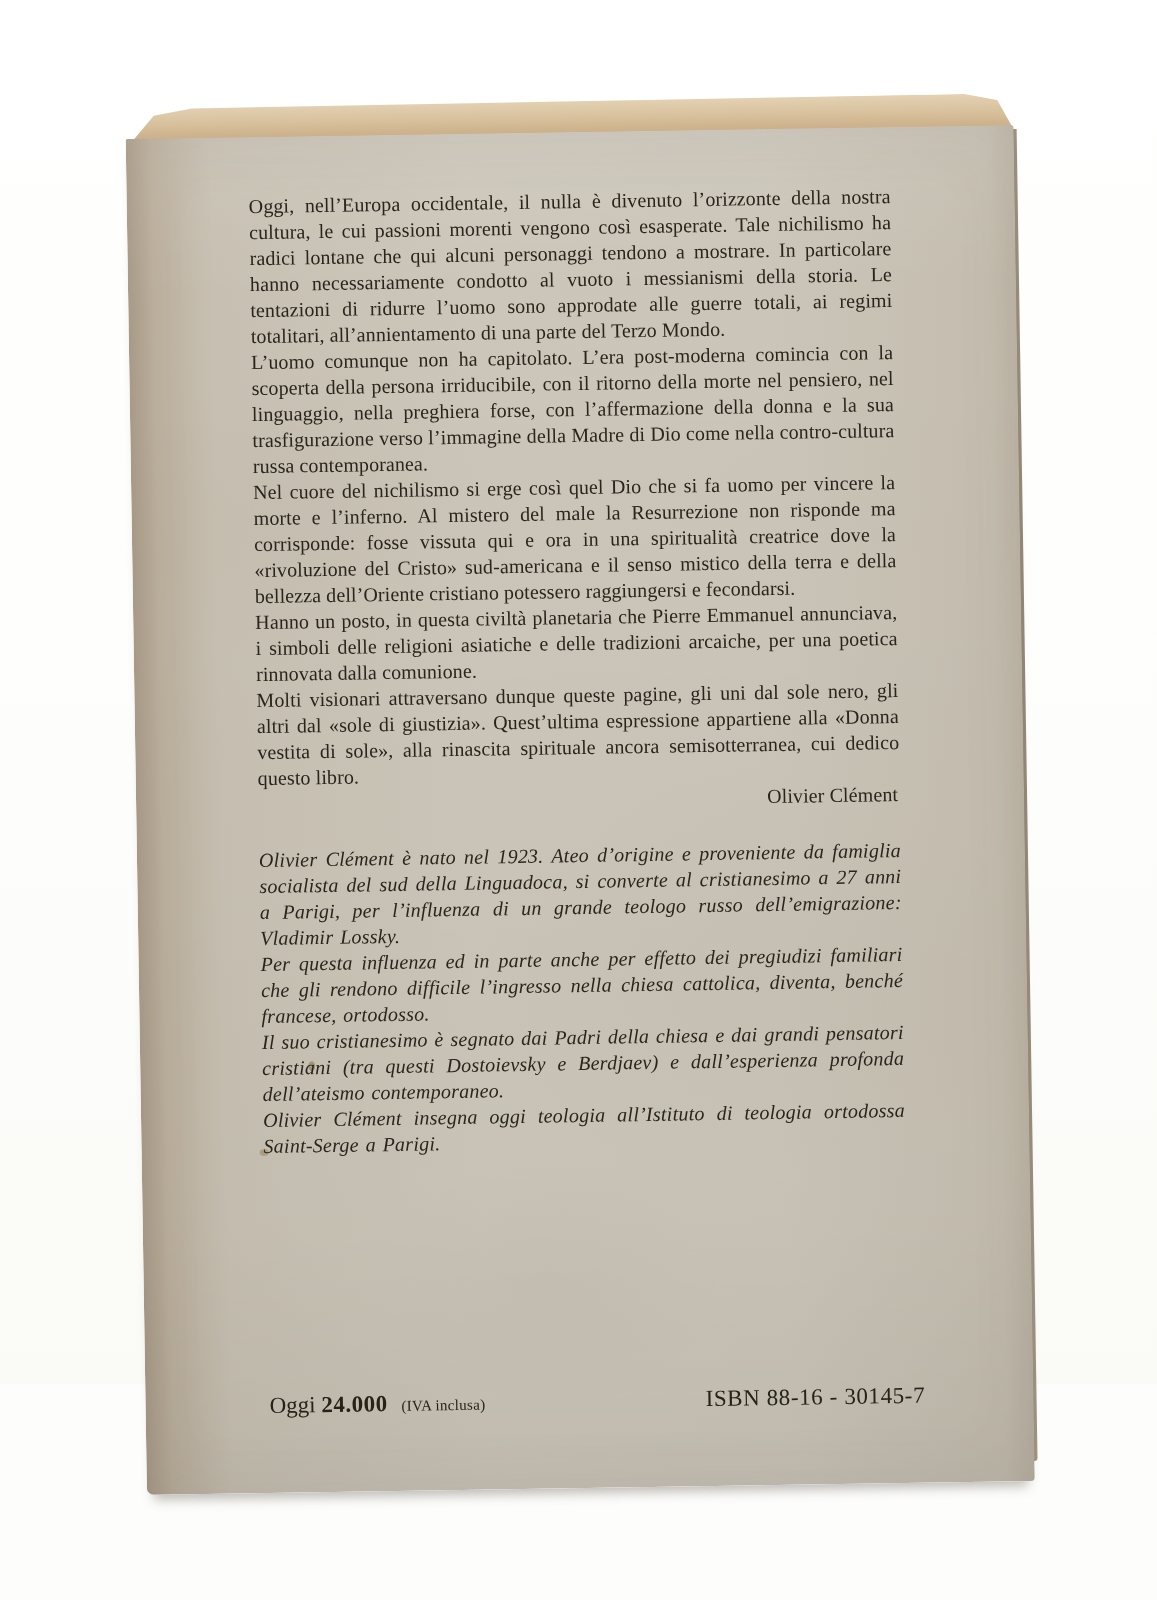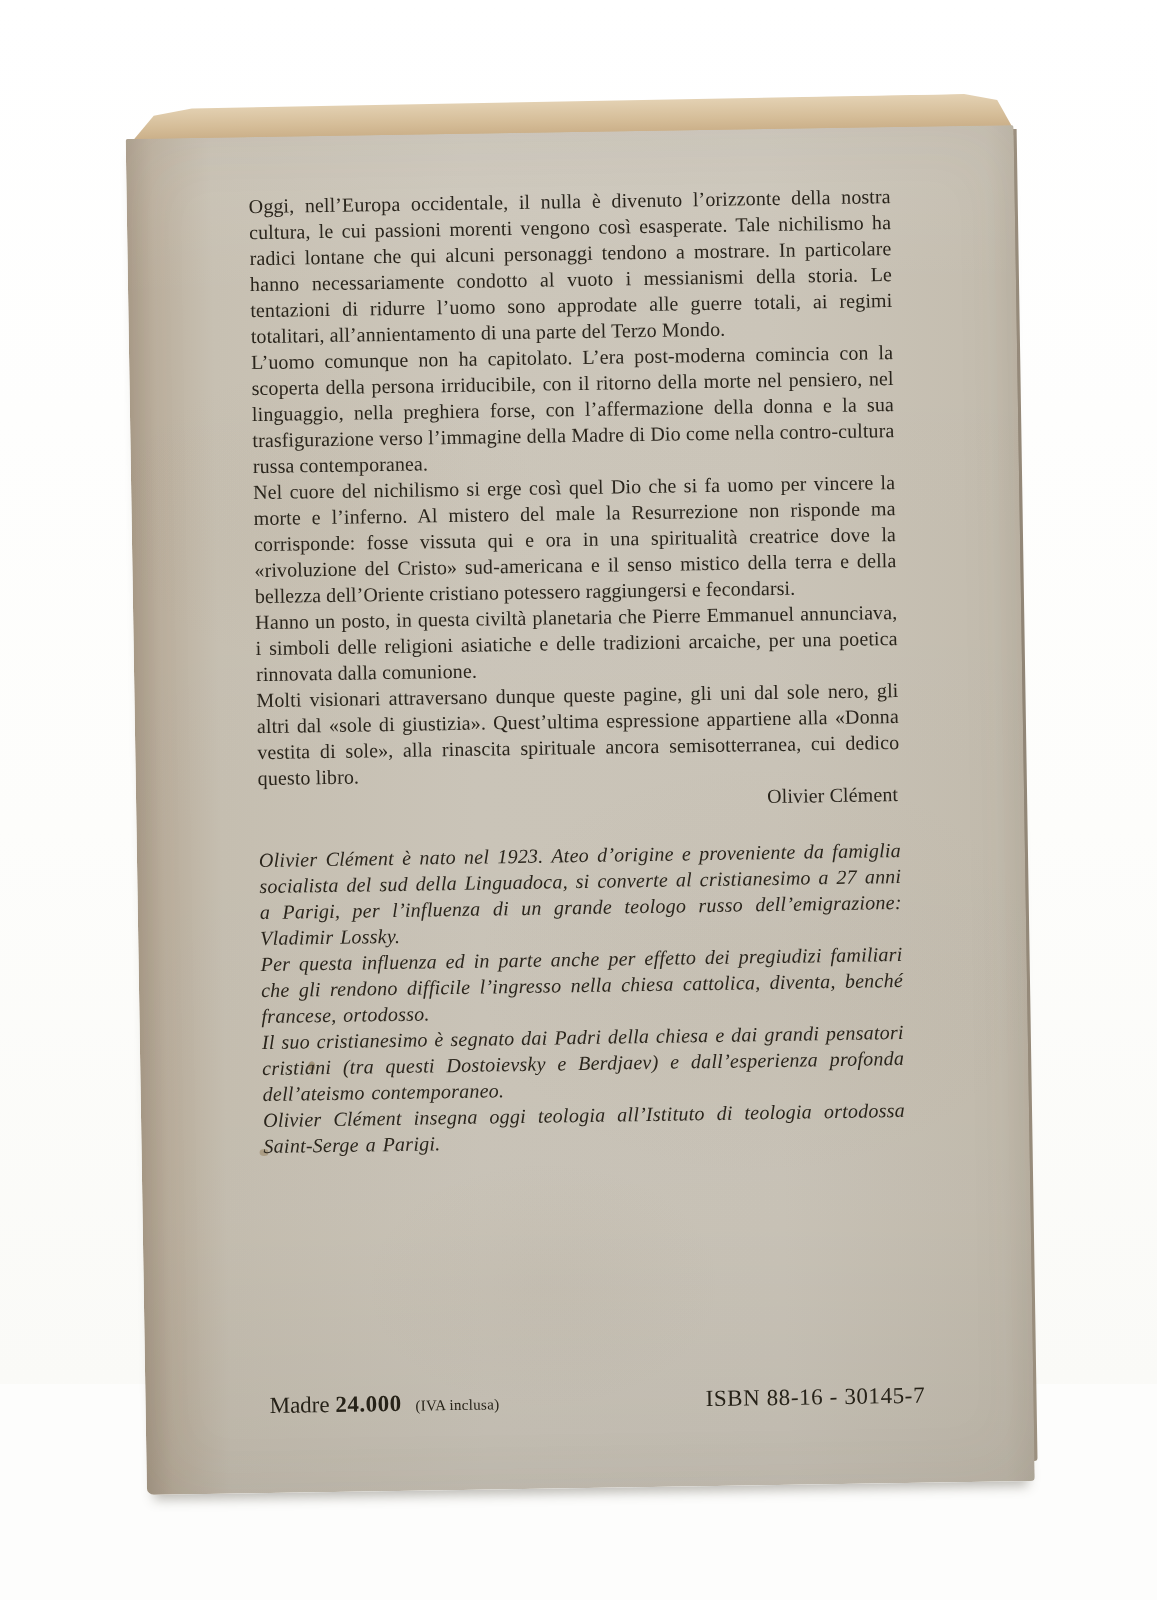--- a/index.html
+++ b/index.html
@@ -138,21 +138,21 @@
         <div class="bio">
           <p>Olivier Clément è nato nel 1923. Ateo d’origine e proveniente da famiglia socialista del sud della Linguadoca, si converte al cristianesimo a 27 anni a Parigi, per l’influenza di un grande teologo russo dell’emigrazione: Vladimir Lossky.</p>
           <p>Per questa influenza ed in parte anche per effetto dei pregiudizi familiari che gli rendono difficile l’ingresso nella chiesa cattolica, diventa, benché francese, ortodosso.</p>
           <p>Il suo cristianesimo è segnato dai Padri della chiesa e dai grandi pensatori cristiani (tra questi Dostoievsky e Berdjaev) e dall’esperienza profonda dell’ateismo contemporaneo.</p>
           <p>Olivier Clément insegna oggi teologia all’Istituto di teologia ortodossa Saint-Serge a Parigi.</p>
         </div>
       </div>
 
       <div class="footer">
         <div class="price">
-          <span>Madre</span>
+          <span>Oggi</span>
           <span class="bold">24.000</span>
           <span class="note">(IVA inclusa)</span>
         </div>
         <div class="isbn">ISBN 88-16 - 30145-7</div>
       </div>
     </div>
   </div>
 </div>
 
 </body></html>

